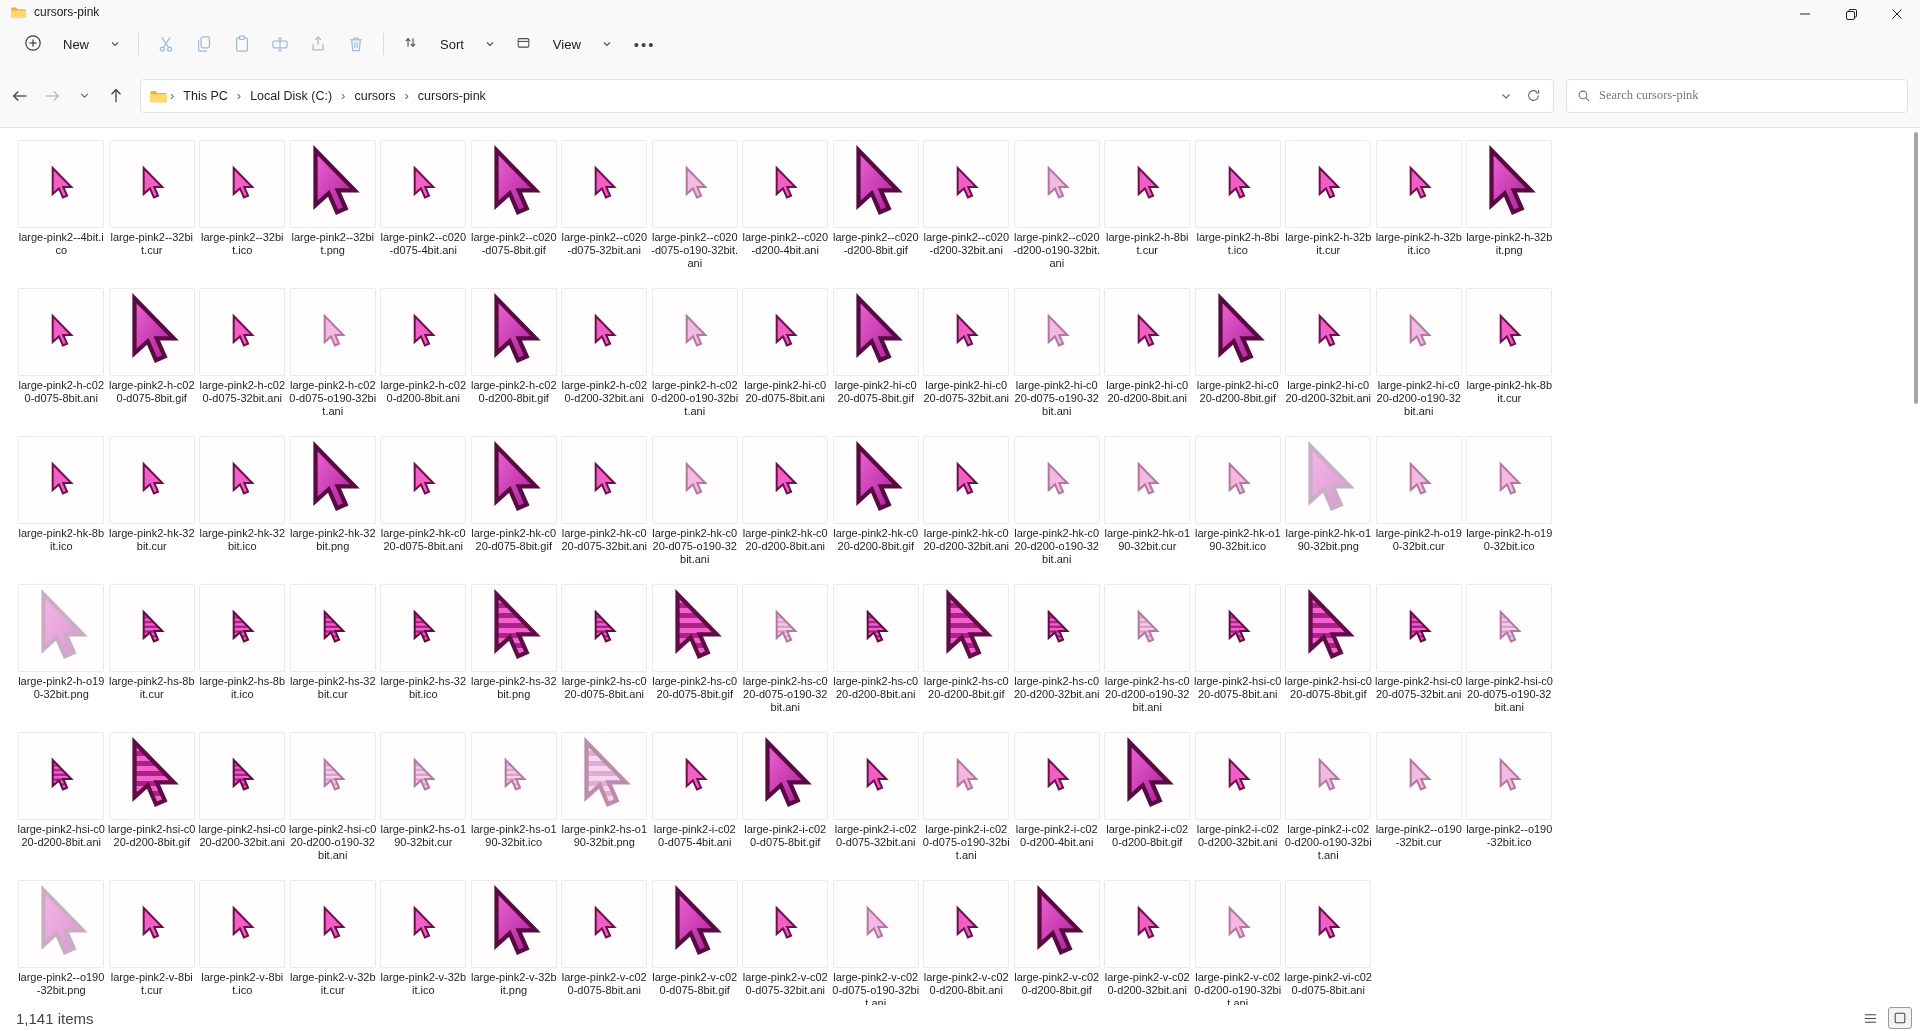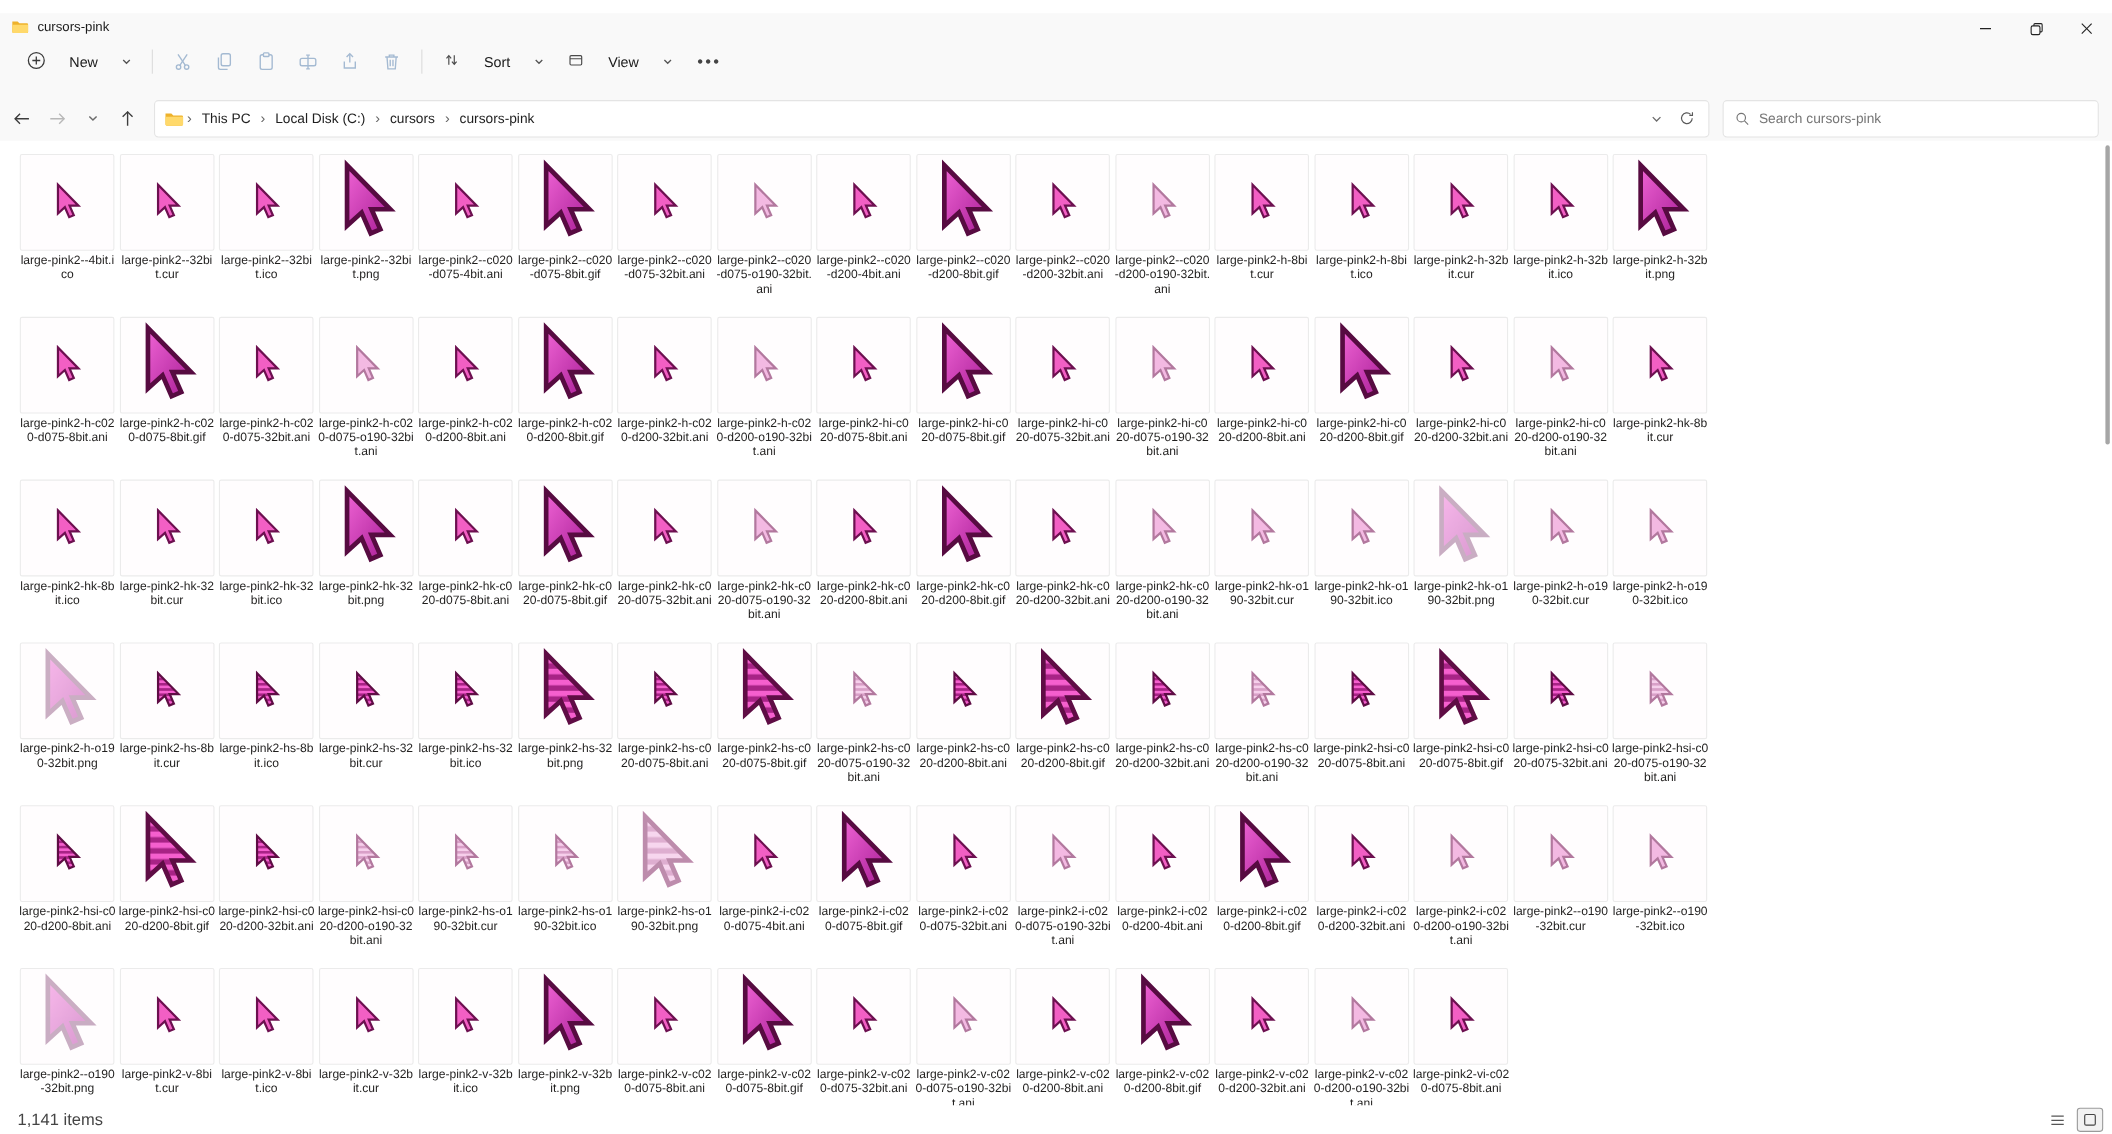--- a/index.html
+++ b/index.html
@@ -1,20 +1,20 @@
 <!DOCTYPE html>
 <html><head>
 <meta charset="utf-8">
 <style>
   * { margin:0; padding:0; box-sizing:border-box; }
   html,body { width:1920px; height:1031px; overflow:hidden;
     font-family:"Liberation Sans","DejaVu Sans",sans-serif; background:#ffffff; }
 
   
-  .chrome { position:absolute; left:0; top:12px; width:1920px; height:128px; background:#f9f9f9; border-bottom:1px solid #e1e1e1; }
+  .chrome { position:absolute; left:0; top:0; width:1920px; height:128px; background:#f9f9f9; border-bottom:1px solid #e1e1e1; }
 
   .titlebar { position:absolute; left:0; top:0; width:1920px; height:24px; display:flex; align-items:center; }
   .titlebar .appicon { margin-left:10px; display:flex; }
   .titlebar .title { margin-left:8px; font-size:12px; color:#1a1a1a; }
   .caption { position:absolute; right:0; top:0; height:28px; display:flex; }
   .capbtn { width:46px; height:28px; display:flex; align-items:center; justify-content:center; }
 
   .toolbar { position:absolute; left:0; top:24px; width:1920px; height:40px; display:flex; align-items:center; padding-left:14px; }
   .tbtn { display:flex; align-items:center; gap:21px; padding:6px 10px; border-radius:4px; font-size:13px; color:#1a1a1a; }
   .iconbtn { width:38px; height:32px; display:flex; align-items:center; justify-content:center; border-radius:4px; }
@@ -23,21 +23,21 @@
 
   .addressrow { position:absolute; left:0; top:64px; width:1920px; height:63px; display:flex; align-items:center; }
   .navbtns { display:flex; align-items:center; gap:4px; padding:0 10px 0 6px; }
   .navbtn { width:28px; height:28px; display:flex; align-items:center; justify-content:center; border-radius:4px; }
   .addrbox { height:34px; flex:1; background:#ffffff; border:1px solid #e4e4e4; border-radius:4px; display:flex; align-items:center; padding:0 8px; margin-right:12px; }
   .crumbs { display:flex; align-items:center; flex:1; font-size:12.5px; color:#1f1f1f; }
   .crumb { padding:4px 6px; border-radius:3px; white-space:nowrap; }
   .crumbsep { color:#666; padding:0 3px; font-size:13px; }
   .addr-actions { display:flex; align-items:center; gap:14px; padding-right:4px; }
   .searchbox { width:342px; height:34px; background:#ffffff; border:1px solid #e4e4e4; border-radius:4px; display:flex; align-items:center; padding:0 10px; margin-right:12px; }
-  .searchbox input { border:none; outline:none; background:transparent; font-size:12.5px; color:#3b82f6; width:100%; margin-left:8px; font-family:Liberation Sans, sans-serif; }
+  .searchbox input { border:none; outline:none; background:transparent; font-size:12.5px; color:#3b82f6; width:100%; margin-left:8px; font-family:Liberation Serif, serif; }
   .searchbox input::placeholder { color:#767676; }
 
   
   .content { position:absolute; left:0; top:128px; width:1920px; height:877px; background:#ffffff; overflow:hidden; }
   .grid { display:flex; flex-wrap:wrap; width:1556px; padding-left:16px; padding-top:12px; }
   .cell { width:90.5px; height:148px; display:flex; flex-direction:column; align-items:center; }
   .thumb { width:86px; height:88px; border:1px solid #ebebeb; border-radius:2px; background:#fffdfe; display:flex; align-items:center; justify-content:center; overflow:hidden; flex:none; }
   .fname { margin-top:3px; width:88px; font-size:11px; line-height:13px; color:#201f1e; text-align:center; word-break:break-all; overflow:hidden; max-height:40px; }
 
   

